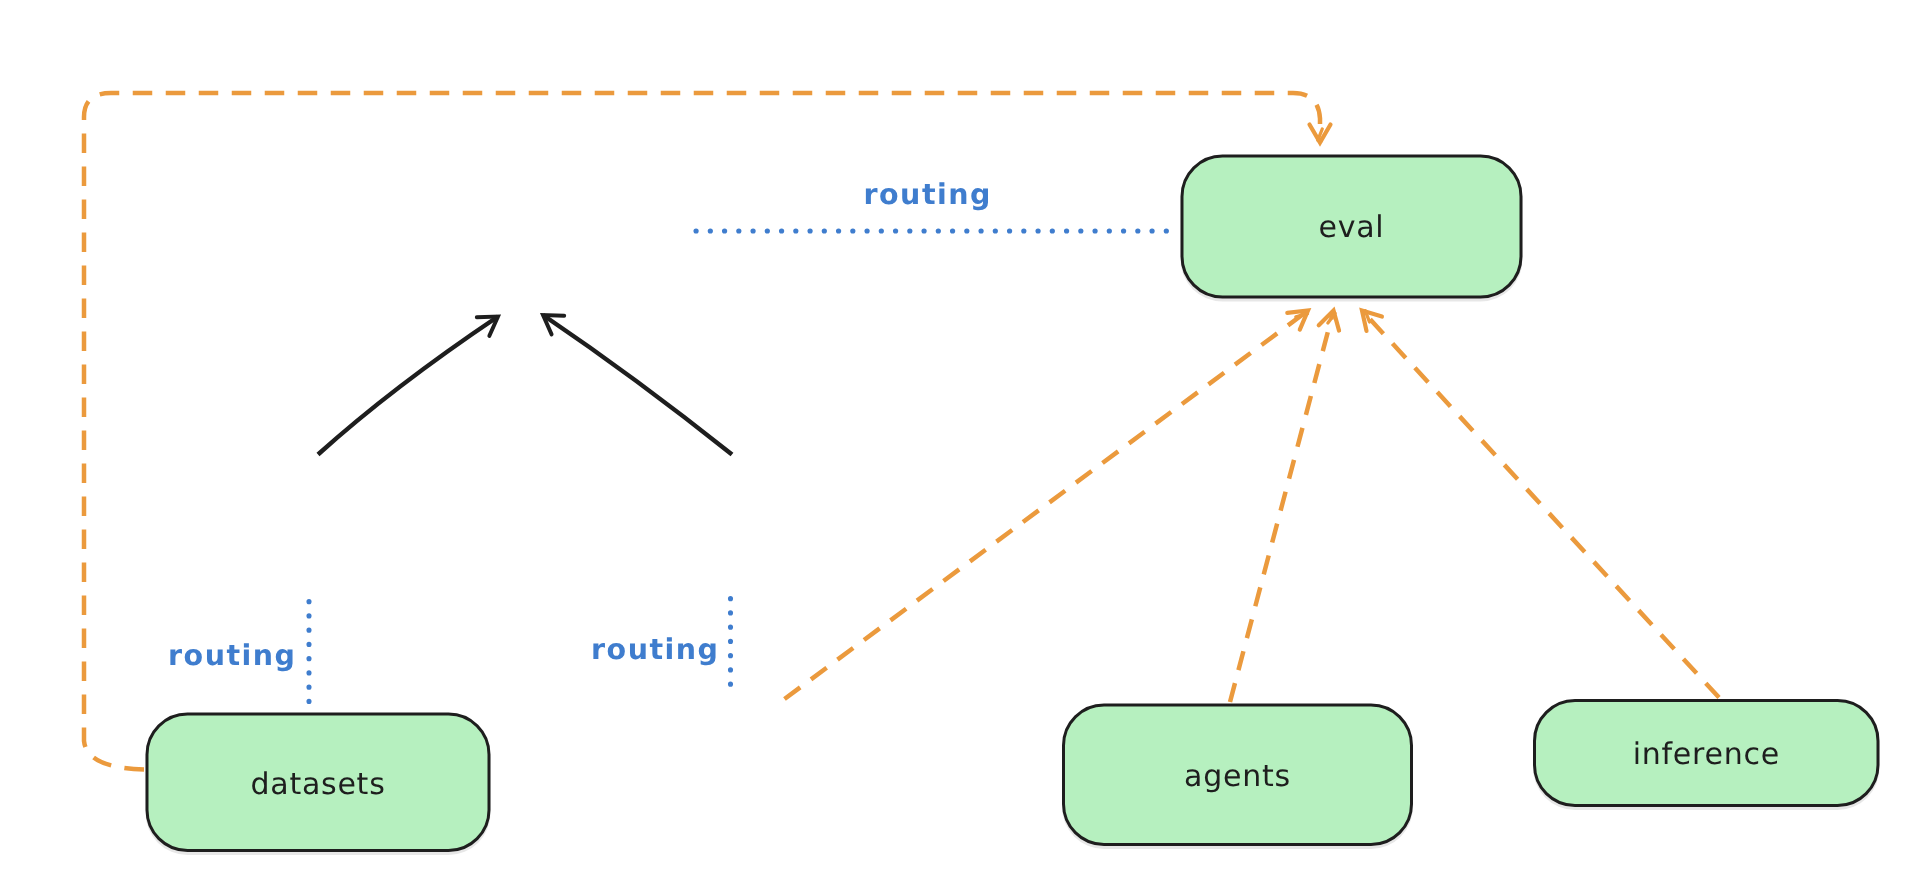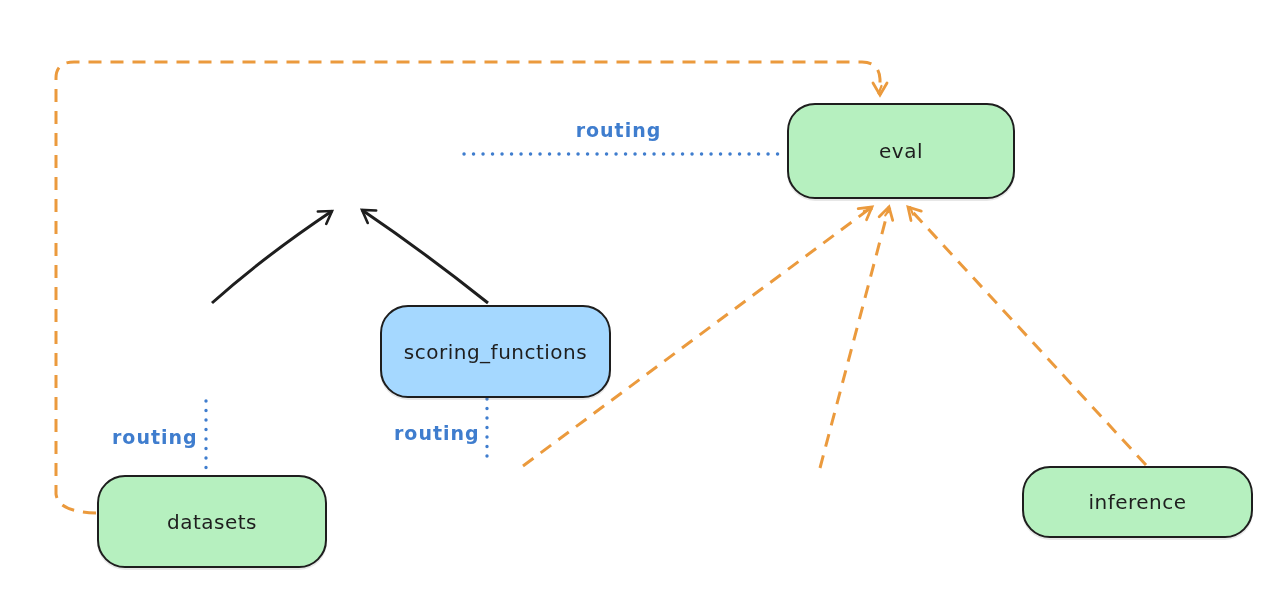--- a/index.html
+++ b/index.html
@@ -83,29 +83,29 @@
 
     <path class="stroke-orange" d="M 96 513 Q 58 512 56 494 L 56 78 Q 56 62 74 62 L 862 62 Q 879 62 880 79 L 880 95" stroke-width="3" stroke-dasharray="13 9" marker-end="url(#arrow-orange)"></path>
   </svg>
 
 
   <div class="node green" style="left:787px;top:103px;width:228px;height:96px">
     <span class="node-label">eval</span>
   </div>
 
 
-  <div class="node blue" style="left:380px;top:305px;width:231px;height:93px">
-    <span class="node-label">scoring_functions</span>
-  </div>
 
   <div class="node green" style="left:97px;top:475px;width:230px;height:93px">
     <span class="node-label">datasets</span>
   </div>
 
 
+  <div class="node green" style="left:708px;top:469px;width:234px;height:95px">
+    <span class="node-label">agents</span>
+  </div>
 
   <div class="node green" style="left:1022px;top:466px;width:231px;height:72px">
     <span class="node-label">inference</span>
   </div>
 
   <div class="edge-label" style="left:571px;top:119px;width:95px">routing</div>
 
   <div class="edge-label" style="left:112px;top:426px;width:85px">routing</div>
 
   <div class="edge-label" style="left:394px;top:422px;width:85px">routing</div>

